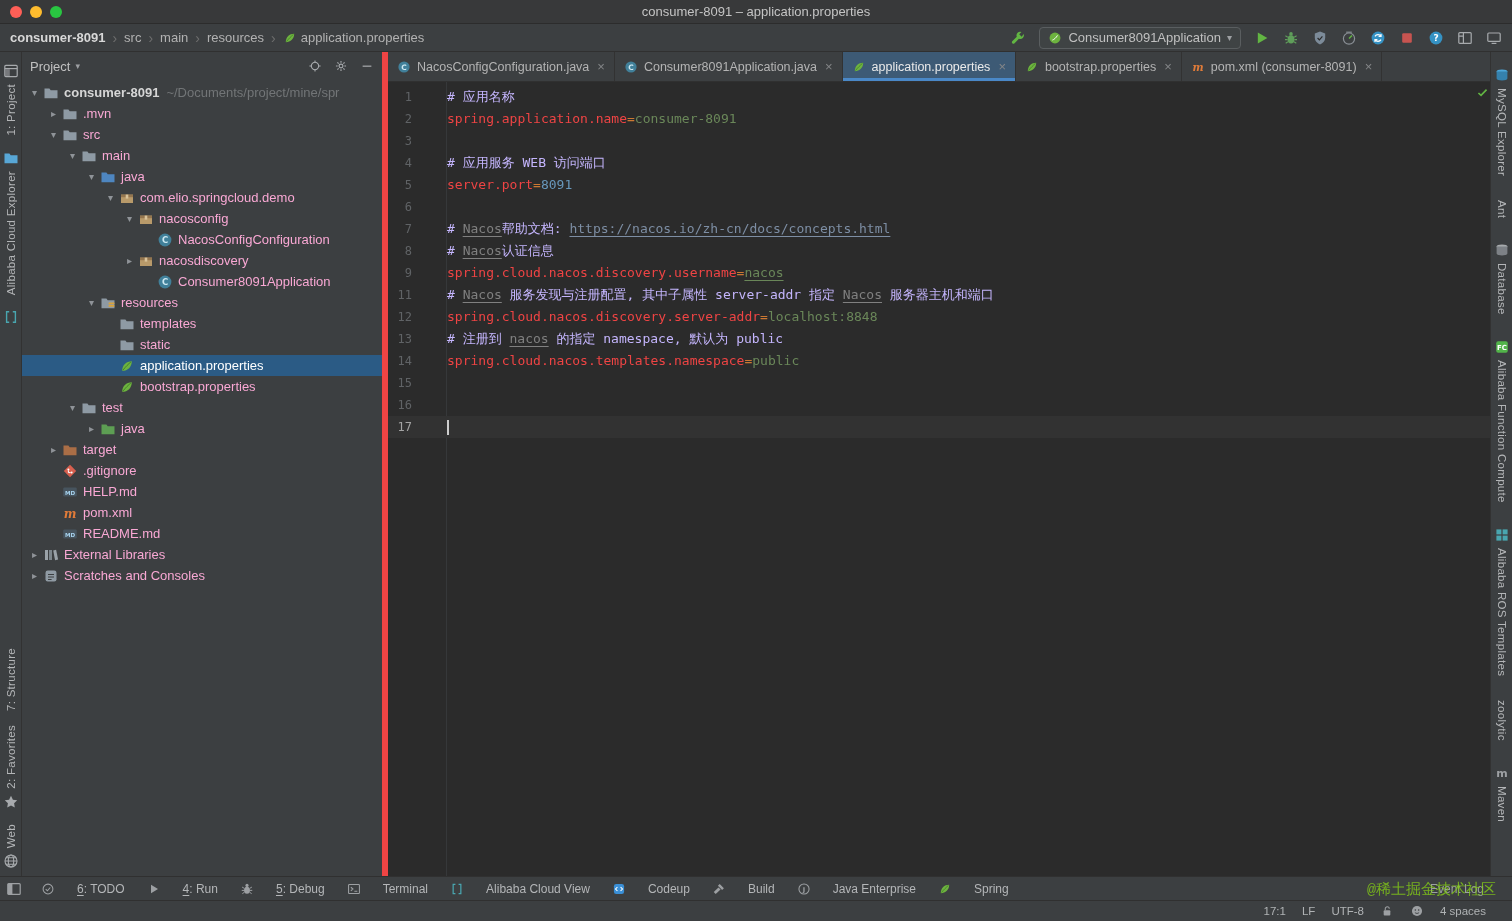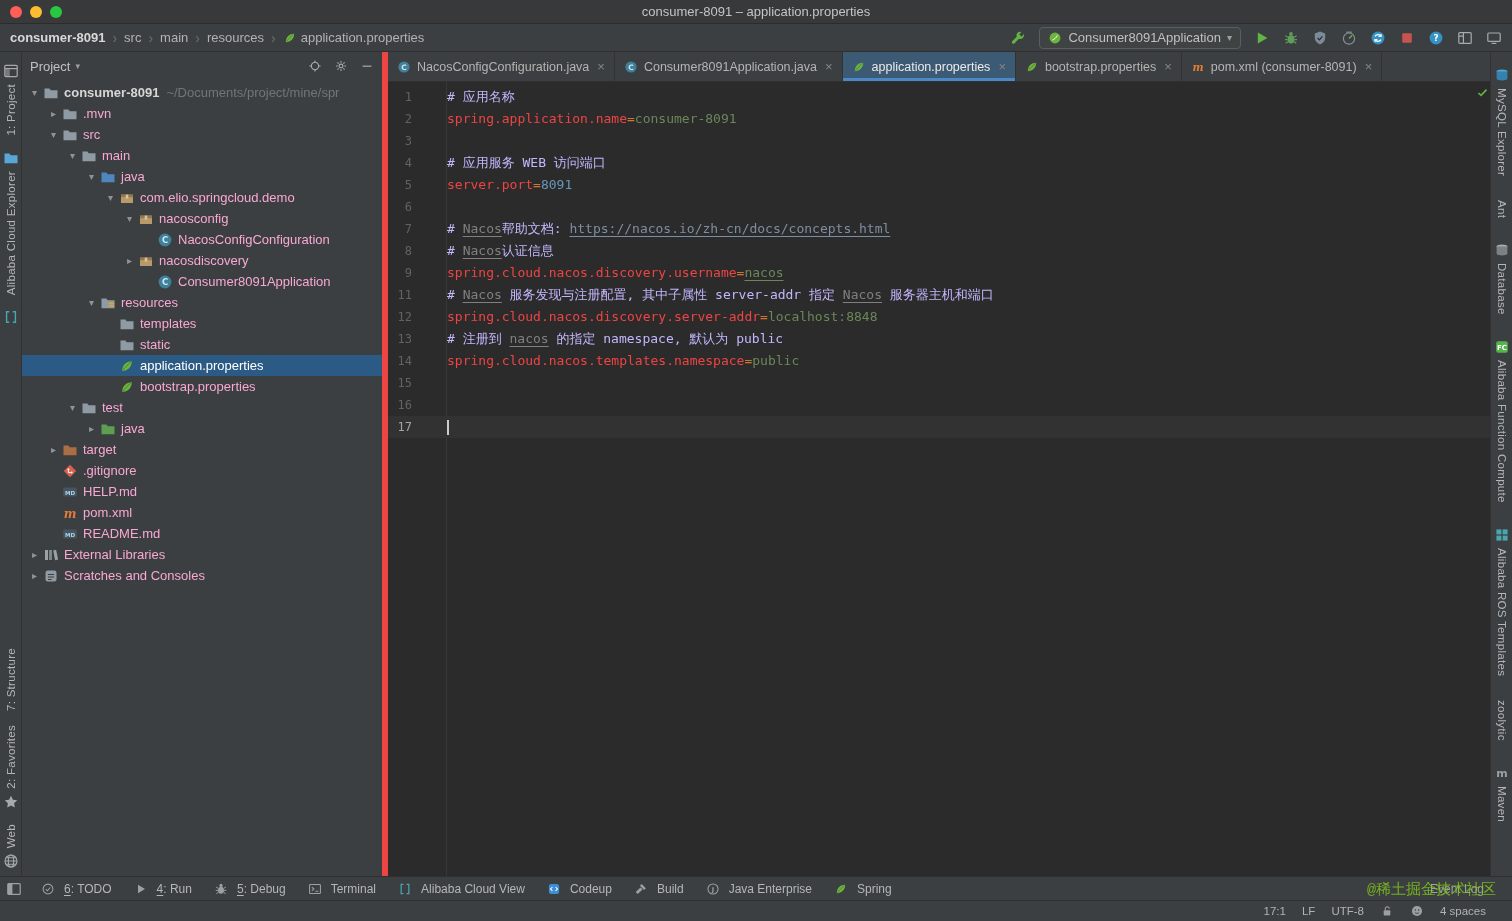--- a/index.html
+++ b/index.html
@@ -81,21 +81,21 @@
   .tk-n  { color:#6897bb; }
   .tk-link { color:#7d8ea4; text-decoration:underline; text-underline-offset:3px; }
   .caret { display:inline-block; width:2px; height:15px; background:#cccccc; vertical-align:middle; }
   .error-stripe { position:absolute; right:0; top:0; bottom:0; width:15px; }
   .inspect-ok { position:absolute; top:4px; right:1px; }
 
   
   .bottom-stripe { height:24px; background:#3c3f41; border-top:1px solid #303030;
                    display:flex; align-items:center; padding:0 6px; position:relative; }
   .stripe-items { display:flex; align-items:center; margin-left:8px; }
-  .stripe-btn { display:flex; align-items:center; gap:9px; padding:0 11px; font-size:12px;
+  .stripe-btn { display:flex; align-items:center; gap:22px; padding:0 11px; font-size:12px;
                 color:#b4b6b8; cursor:pointer; height:24px; }
   .stripe-btn u { text-underline-offset:2px; }
   .stripe-right { margin-left:auto; margin-right:22px; color:#9da0a3; font-size:12px; cursor:pointer; }
   .watermark { position:absolute; right:16px; top:3px; font-size:15px; color:#84cc16; opacity:.8;
                pointer-events:none; z-index:4;font-family:Liberation Mono, monospace; }
   .statusbar { height:21px; background:#3c3f41; border-top:1px solid #303030;
                display:flex; align-items:center; padding:0 12px; font-size:11.5px; color:#b0b3b5; }
   .sb-right { margin-left:auto; display:flex; align-items:center; gap:16px; margin-right:14px; }
   .sb-right > span { cursor:pointer; }
 

